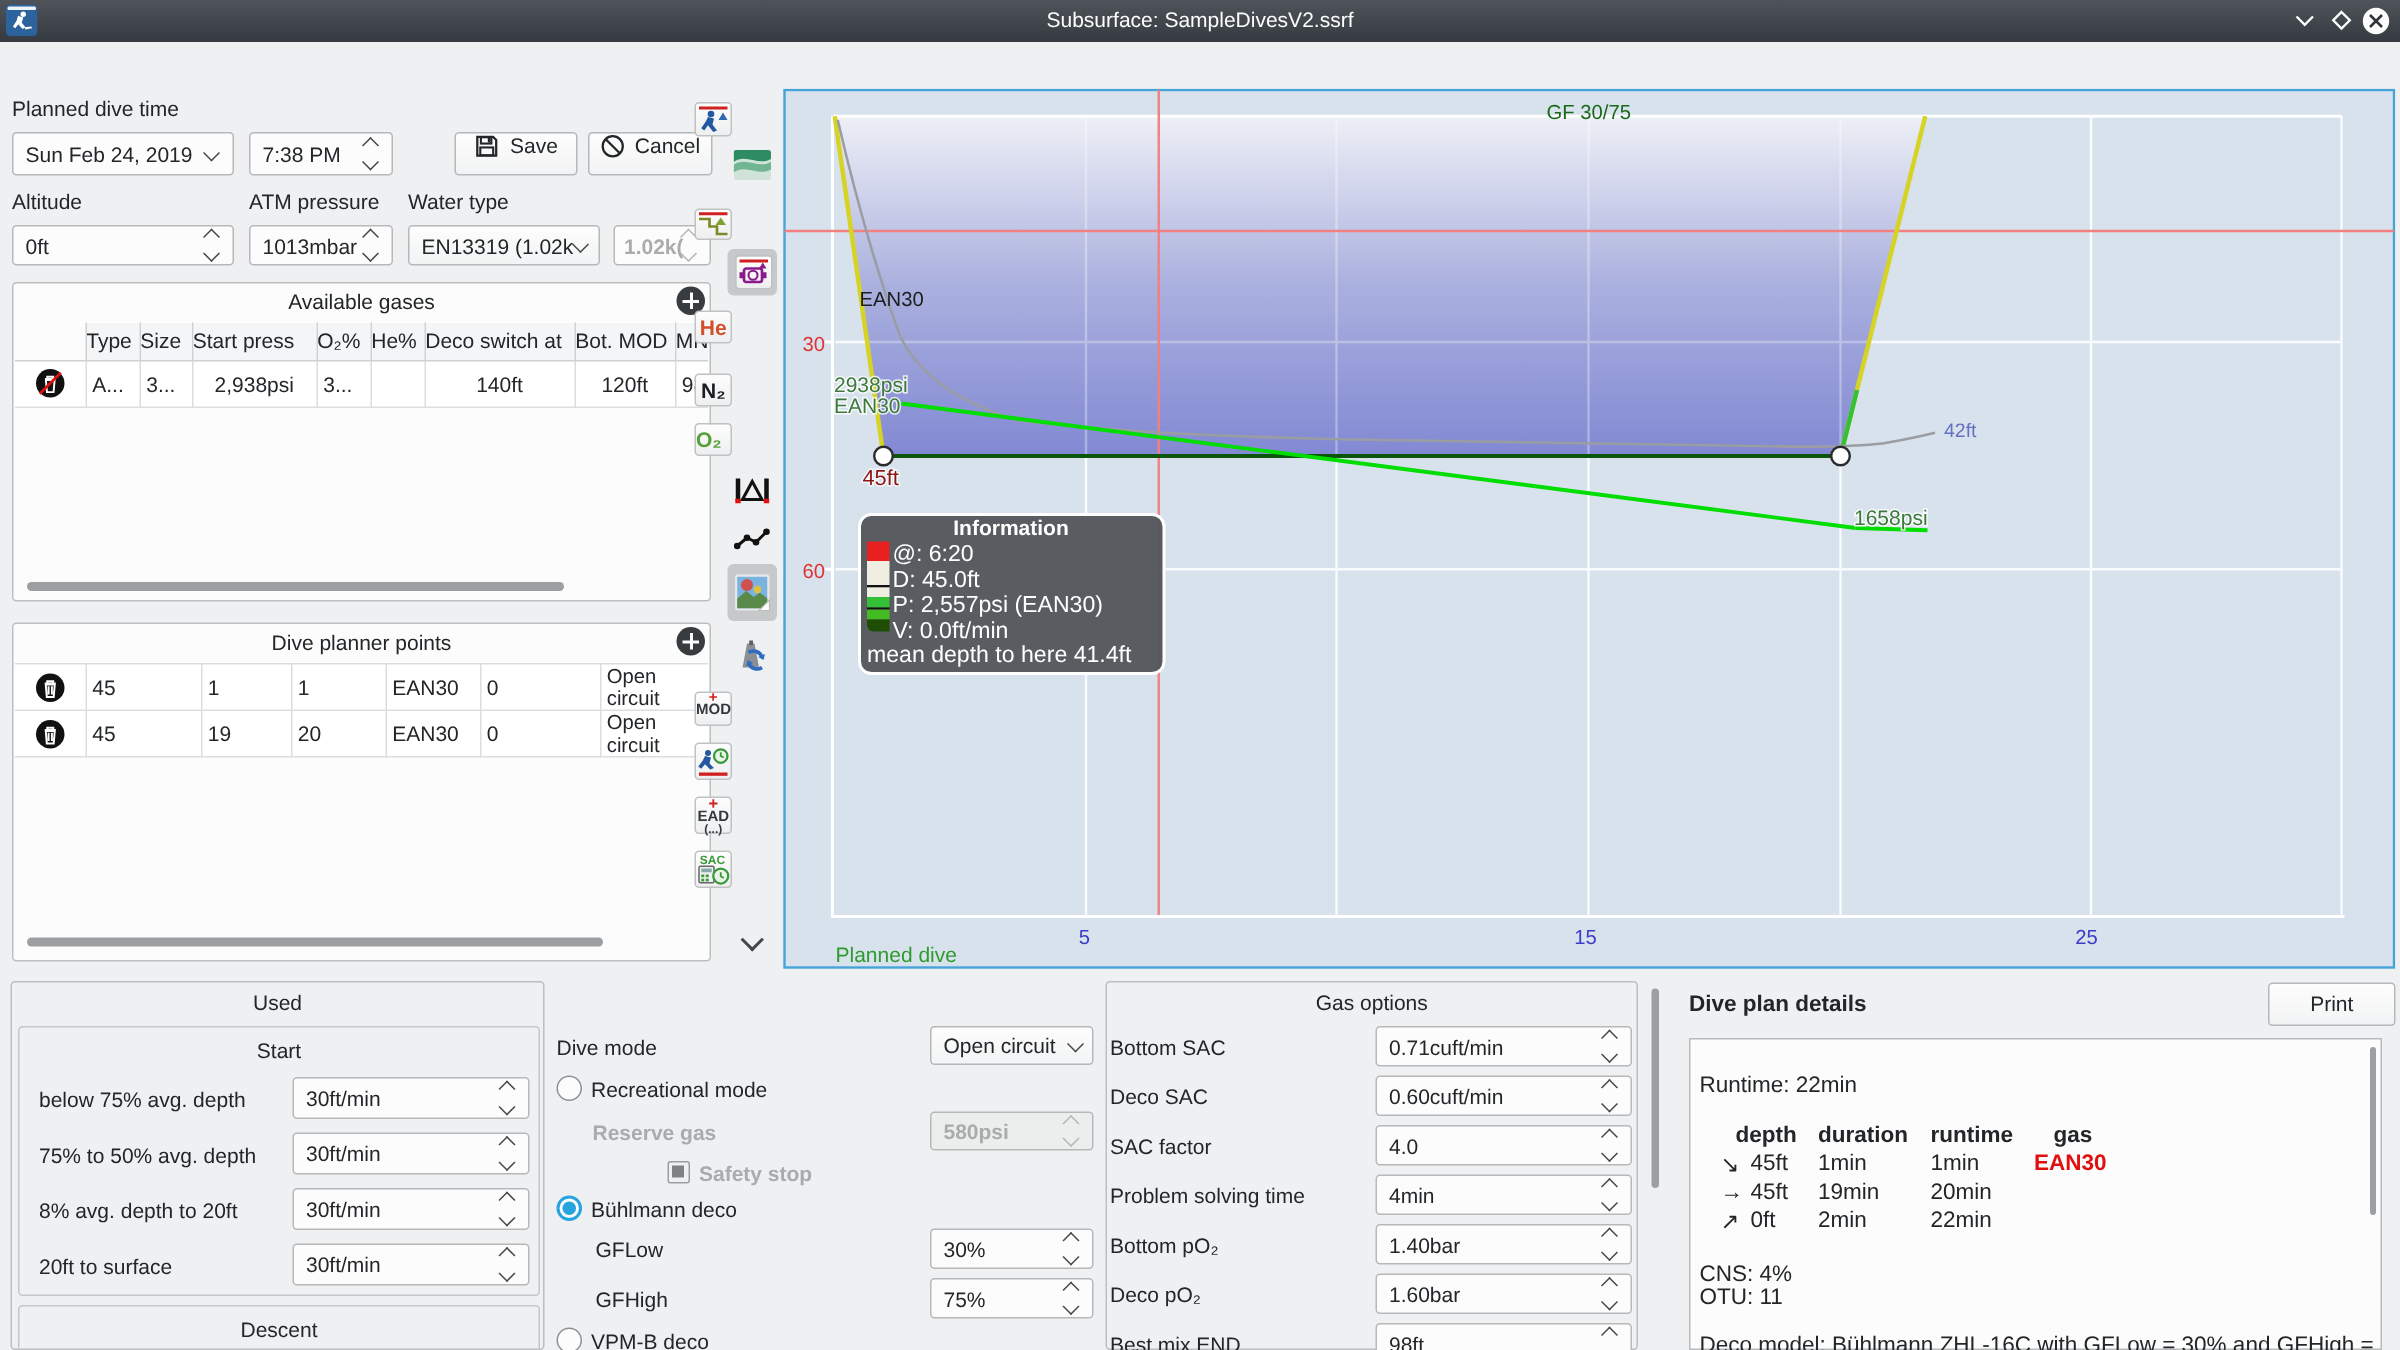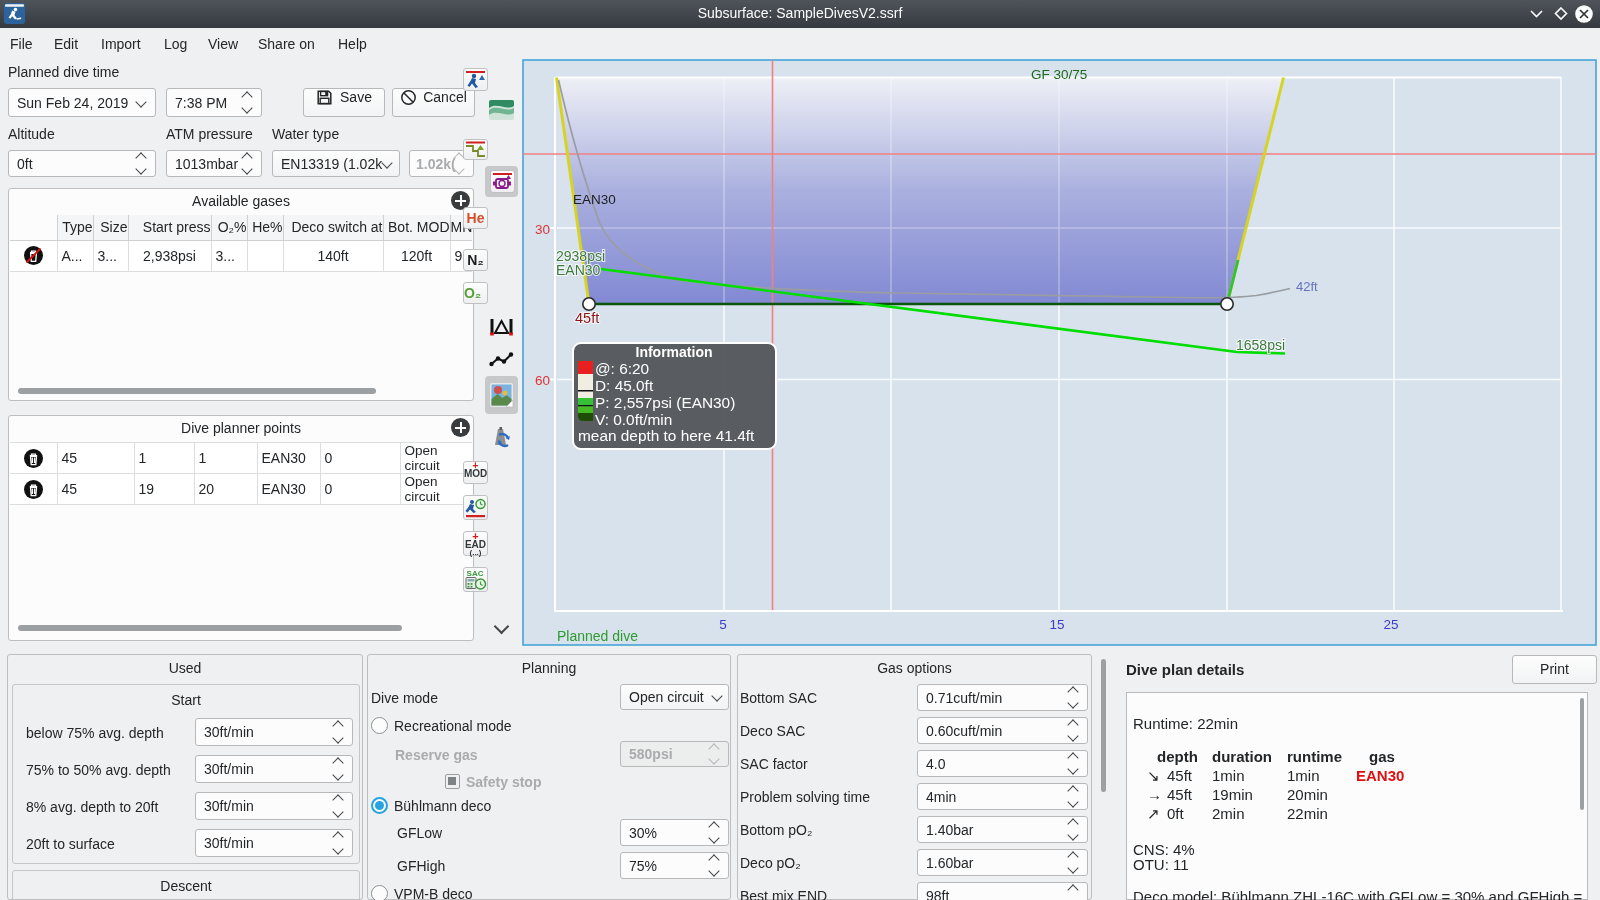--- a/index.html
+++ b/index.html
@@ -33,21 +33,21 @@
   .spinner.gray i.d { border-color:#b4b6b8; }
   
   .panel { position:absolute; background:#fcfcfc; border:1px solid #bcbec0; border-radius:3px;padding-left:14px; }
   .ptitle { position:absolute; left:0; right:0; text-align:center; font-size:14px; color:#232629; }
   .addbtn { position:absolute; width:19px; height:19px; border-radius:50%; background:#383c3f; color:#fcfcfc; }
   .addbtn:before, .addbtn:after { content:""; position:absolute; background:#fcfcfc; }
   .addbtn:before { left:4px; top:8.5px; width:11px; height:2px; }
   .addbtn:after  { left:8.5px; top:4px; width:2px; height:11px; }
   table.grid { position:absolute; border-collapse:collapse; table-layout:fixed; font-size:14px; background:#fff; }
   table.grid th { font-weight:normal; background:#f4f5f6; border:1px solid #cfd0d1; border-top:none;
-    text-align:right; overflow:hidden; white-space:nowrap; padding:0; }
+    text-align:left; overflow:hidden; white-space:nowrap; padding:0; }
   table.grid th:first-child { background:#fcfcfc; }
   table.grid td { border:1px solid #dcdddd; background:#fff; overflow:hidden; white-space:nowrap; padding:0 0 0 4px; }
   .hscroll { position:absolute; height:6px; border-radius:3px; background:#9da0a3; }
   .vscroll { position:absolute; width:6px; border-radius:3px; background:#9da0a3; }
   
   .tool { position:absolute; left:463px; width:25px; height:24px;
     background:linear-gradient(#fdfdfd,#eeeff0); border:1px solid #bfc1c3; border-radius:3px; }
   .toolflat { position:absolute; left:489px; width:25px; }
   .toolsel { position:absolute; left:485px; width:33px; background:#c6c8ca; border-radius:4px; }
   
@@ -70,29 +70,20 @@
       <circle cx="11.5" cy="6.5" r="1.8" fill="#fff"></circle>
       <path d="M8 7.5 l3.5 1.2 l-1 3.5 l2.5 3 l-2 1.2 l-2.8 -3.2 l-2 2.6 l-1.6 -1.2 l2.4 -3.6 z" fill="#fff"></path>
       <path d="M12.5 15.2 l4.5 -0.6 l0.3 1.3 l-4.5 0.8 z" fill="#fff"></path>
     </svg>
     <svg class="abs" style="left:1528px;top:0" width="70" height="28" viewBox="0 0 70 28">
       <path d="M 3 11 L 8.5 16.5 L 14 11" fill="none" stroke="#fcfcfc" stroke-width="1.6"></path>
       <path d="M 33 8 L 38.5 13.5 L 33 19 L 27.5 13.5 Z" fill="none" stroke="#fcfcfc" stroke-width="1.6"></path>
       <circle cx="56" cy="14" r="8.8" fill="#fcfcfc"></circle>
       <path d="M 52 10 L 60 18 M 60 10 L 52 18" stroke="#2e3338" stroke-width="1.7"></path>
     </svg>
-  </div>
-  <div id="menubar">
-    <span style="left:10px">File</span>
-      <span style="left:54px">Edit</span>
-    <span style="left:101px">Import</span>
-      <span style="left:164px">Log</span>
-    <span style="left:208px">View</span>
-      <span style="left:258px">Share on</span>
-    <span style="left:338px">Help</span>
   </div>
 
   <div class="lbl" style="left:8px;top:64px">Planned dive time</div>
   <div class="field" style="left:8px;top:88px;width:148px;height:29px">
       <span class="txt">Sun Feb 24, 2019</span>
     <div class="chev-dn" style="right:10px;top:9px"></div>
     </div>
   <div class="field" style="left:166px;top:88px;width:96px;height:29px">
       <span class="txt">7:38 PM</span>
     <div class="spinner">
@@ -465,25 +456,20 @@
             <i class="u"></i>
             <i class="d"></i>
           </div>
         </div>
     </div>
     <div class="gbox2" style="left:4px;top:215px;width:348px;height:40px">
       <div class="ptitle" style="top:7px">Descent</div>
     </div>
   </div>
 
-  <div class="gbox" style="left:367px;top:654px;width:364px;height:246px;background:#eff0f1">
-    <div class="ptitle" style="top:5px">Planning</div>
-    <div class="lbl" style="left:4px;top:690px;position:absolute"></div>
-    <div class="lbl" style="left:371px;top:690px"></div>
-  </div>
   <div class="lbl" style="left:371px;top:690px">Dive mode</div>
   <div class="field" style="left:620px;top:684px;width:109px;height:26px;background:linear-gradient(#fdfdfd,#f2f3f4)">
       <span class="txt">Open circuit</span>
     <div class="chev-dn" style="right:7px;top:7px"></div>
     </div>
   <div class="radio" style="left:371px;top:717px"></div>
   <div class="lbl" style="left:394px;top:718px">Recreational mode</div>
   <div class="lbl disabled" style="left:395px;top:747px">Reserve gas</div>
   <div class="field" style="left:620px;top:741px;width:109px;height:26px;background:#eceded">
       <span class="txt disabled">580psi</span>

